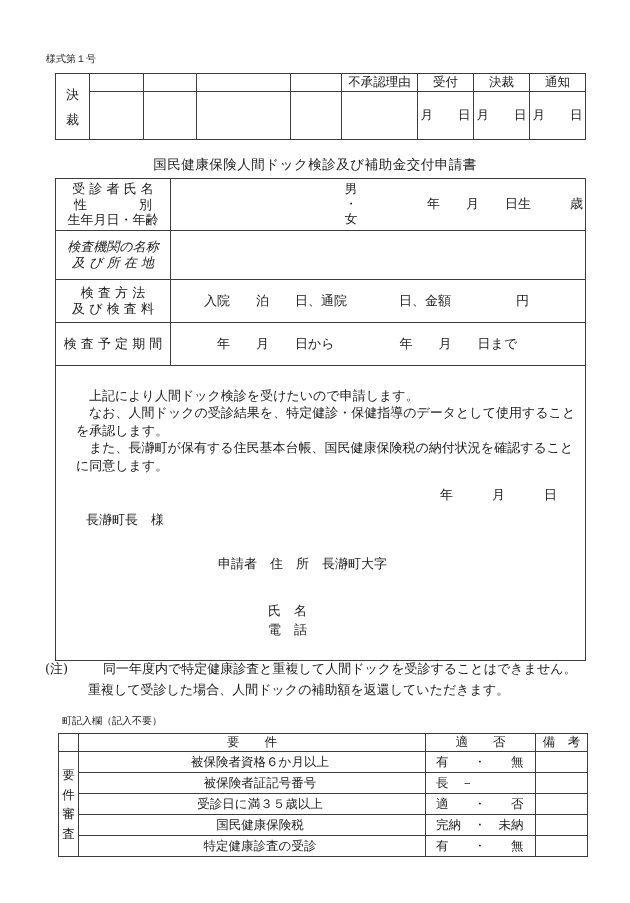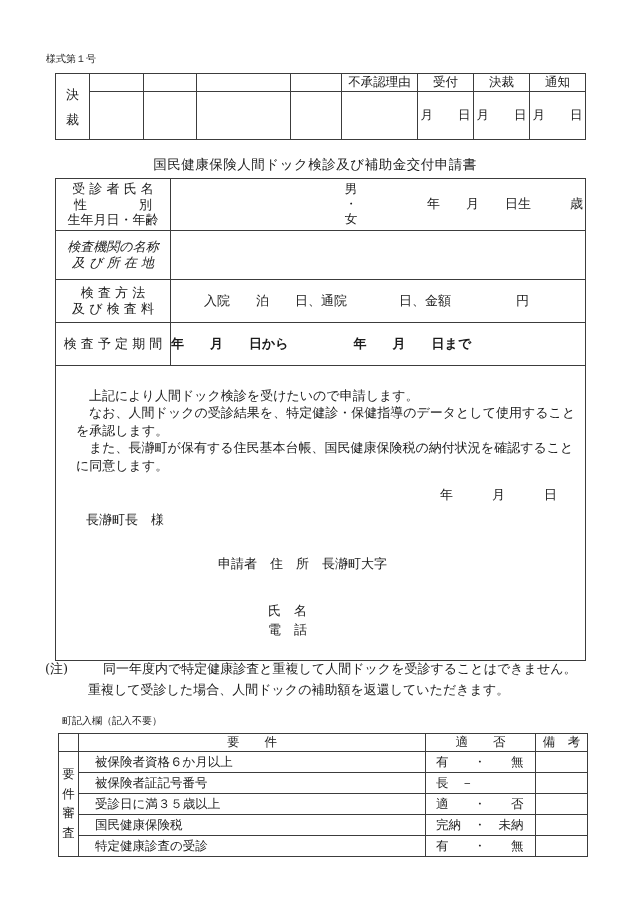--- a/index.html
+++ b/index.html
@@ -36,46 +36,46 @@
   .main tr.mr2 td { height:49px;font-style:italic; }
   .main tr.mr3 td { height:43px; }
   .main tr.mr4 td { height:43px; }
   .main tr.mr1 td.label-cell div { line-height:15.5px; }
   .content-cell { position:relative; padding:0; }
   .gender { position:absolute; left:165px; top:2px; width:30px; text-align:center;
             font-size:12.5px; line-height:15px; }
   .birth { position:absolute; left:256px; top:50%; transform:translateY(-50%);
            white-space:pre; }
   .row3-content { padding-left:33px; white-space:pre; }
-  .row4-content { white-space:pre;font-weight:bold; }
+  .row4-content { padding-left:46px; white-space:pre; }
 
   
   .free-cell { position:relative; height:295px; padding:0; }
   .decl { position:absolute; left:20px; top:21px; width:502px; font-size:13px; }
   .decl div { line-height:17.6px; white-space:pre; }
   .sig-date  { position:absolute; right:28px;  top:120px; white-space:pre; }
   .addressee { position:absolute; left:30px;  top:145px; white-space:pre; }
   .app-address { position:absolute; left:162px; top:189px; white-space:pre; }
   .app-name    { position:absolute; left:212px; top:236px; white-space:pre; }
   .app-phone   { position:absolute; left:212px; top:255px; white-space:pre; }
 
   
   .note { position:absolute; left:45px; top:660px; width:548px; font-size:13px; }
   .note-line1 { display:flex; }
   .note-label { width:58px; flex:none; }
   .note-line2 { margin-left:43px; margin-top:3px; }
 
   
   .review-label { position:absolute; left:62px; top:714px; font-size:10px; }
   .review { position:absolute; left:58px; top:733px; width:529px; }
-  .review td { font-size:12.5px;font-family:Liberation Serif, serif; }
+  .review td { font-size:12.5px; }
   .review tr.hdr td { height:17px; text-align:center; }
   .review tr.dr td { height:21px; }
   .side-cell .vtext { line-height:19.5px; font-size:12.5px; }
-  .req-cell { padding-left:16px; }
+  .req-cell { padding-left:16px;text-align:center; }
   .res-cell { padding-left:10px; white-space:pre; }
 </style>
 </head>
 <body>
 
 <div class="form-no">様式第１号</div>
 
 <table class="approval">
   <colgroup>
     <col style="width:34px">

